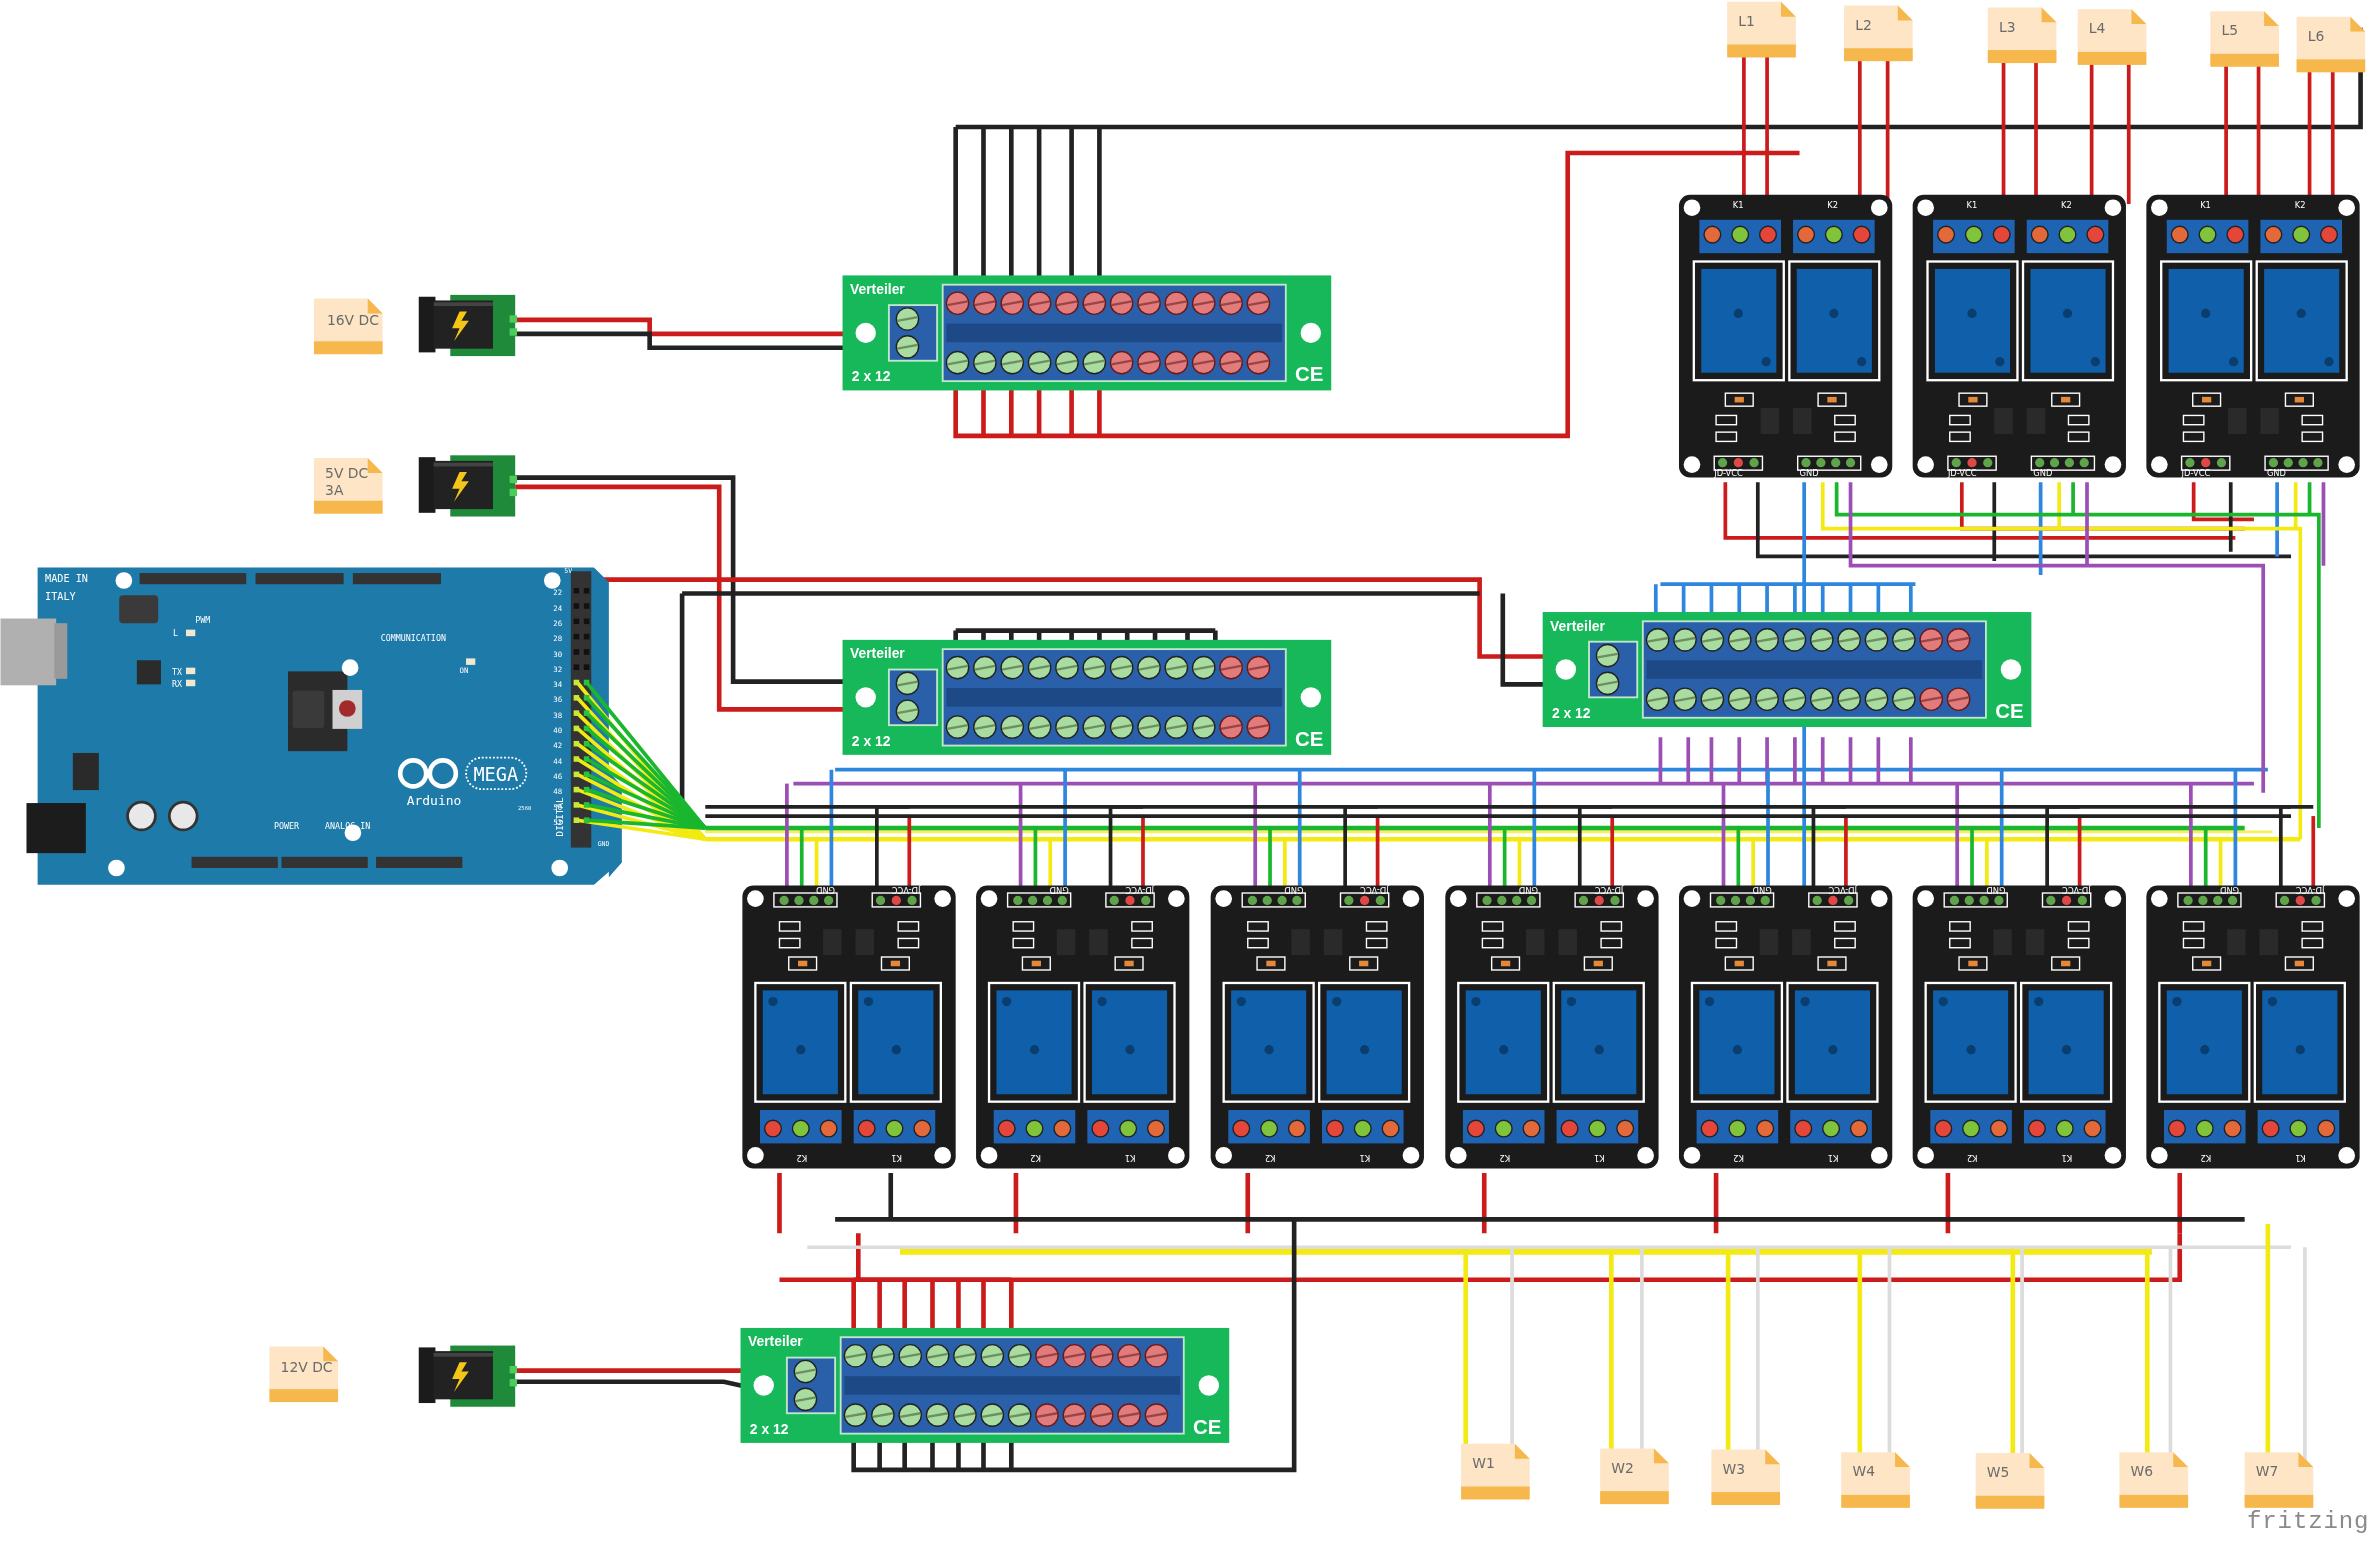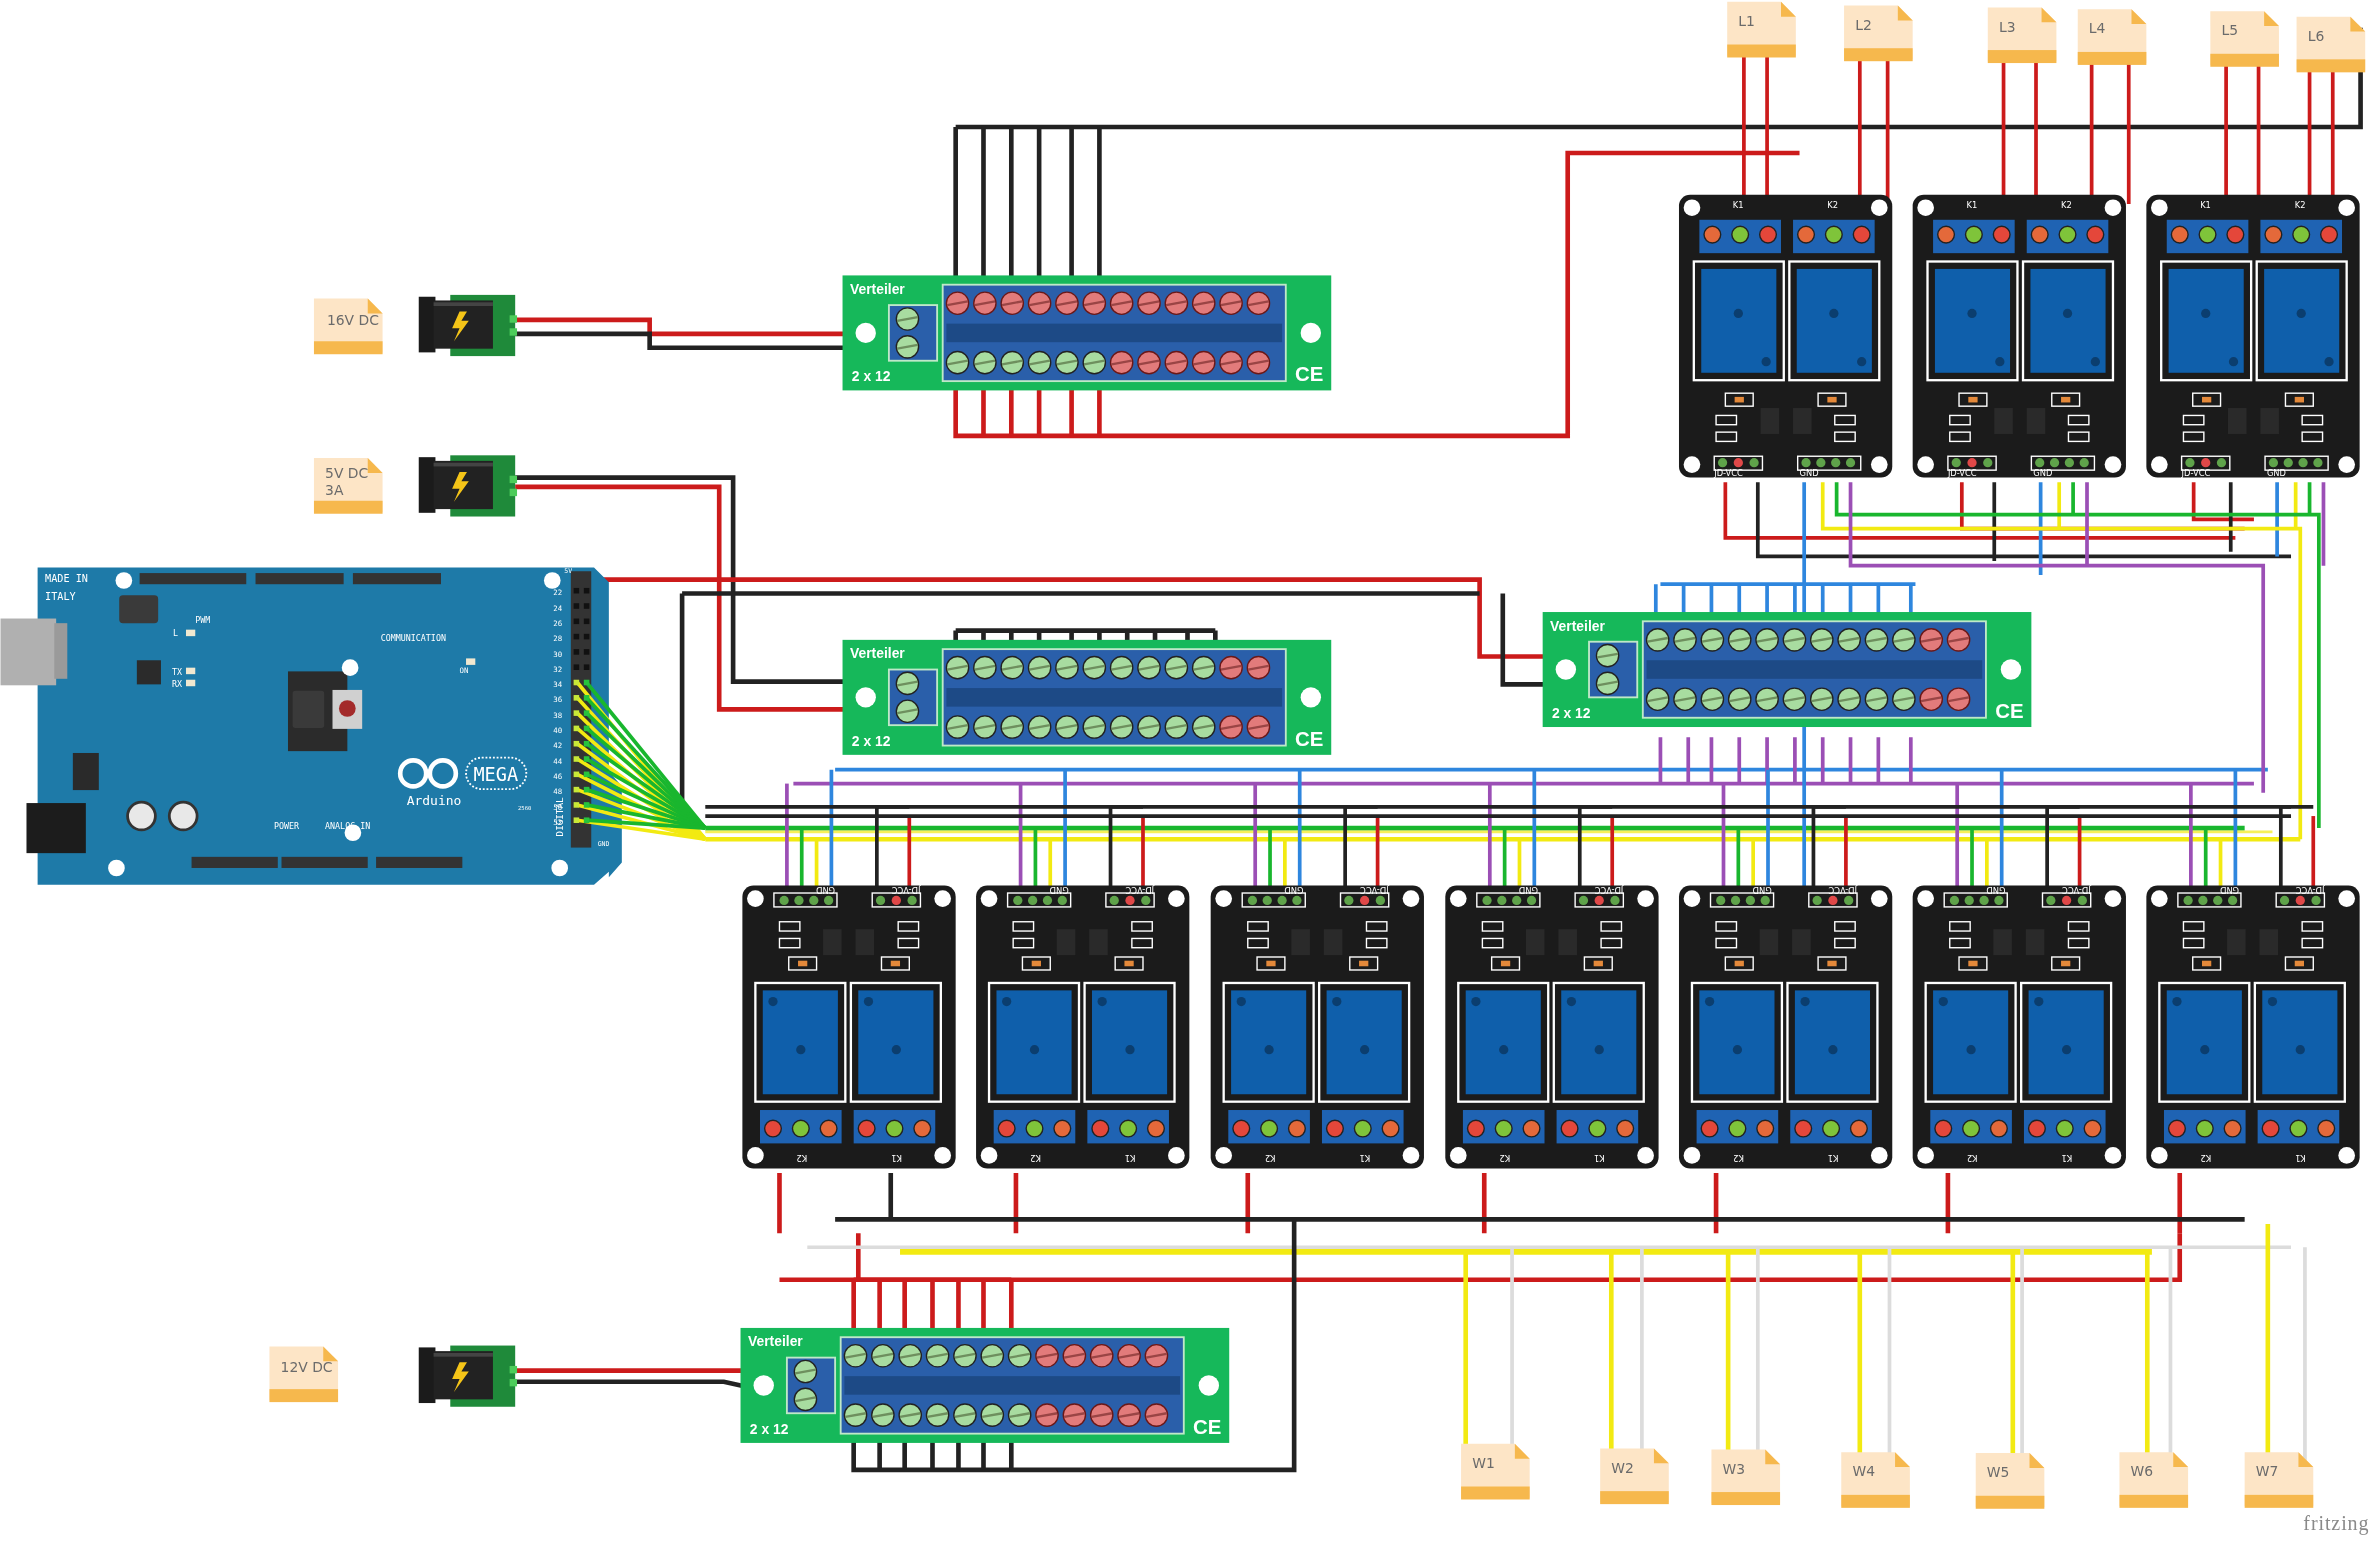--- a/index.html
+++ b/index.html
@@ -2,21 +2,21 @@
 <html style="font-size:15px"><head>
 <meta charset="utf-8">
 <style>
   html,body{margin:0;padding:0;background:#ffffff;}
   body{width:2375px;height:1544px;position:relative;overflow:hidden;font-family:"Liberation Sans",sans-serif;}
   #canvas{position:absolute;left:0;top:0;width:2375px;height:1544px;}
   .note-text{font-family:"DejaVu Sans",sans-serif;fill:#6b6b6b;font-size:15px;}
   .board-label{font-family:"DejaVu Sans Mono",monospace;fill:#ffffff;}
   .vt-text{font-family:"Liberation Sans",sans-serif;fill:#ffffff;font-weight:bold;}
   .relay-text{font-family:"DejaVu Sans",sans-serif;fill:#ffffff;font-size:9px;}
-  .fritzing{position:absolute;right:5.6px;bottom:9.3px;font-family:Liberation Serif, serif;font-size:20px;color:#8a8a8a;letter-spacing:0.9px;}
+  .fritzing{position:absolute;right:5.6px;bottom:9.3px;font-family:Liberation Mono, monospace;font-size:24px;color:#8a8a8a;letter-spacing:0.9px;}
 </style>
 </head>
 <body>
 
 <svg id="canvas" viewBox="0 0 2560 1665" xmlns="http://www.w3.org/2000/svg">
   <defs>
 
     <g id="note-shape">
       <path d="M0 0 H58 L74 16 V58 H0 Z" fill="#fde5c6"></path>
       <path d="M58 0 L74 16 H58 Z" fill="#f6b84d"></path>

